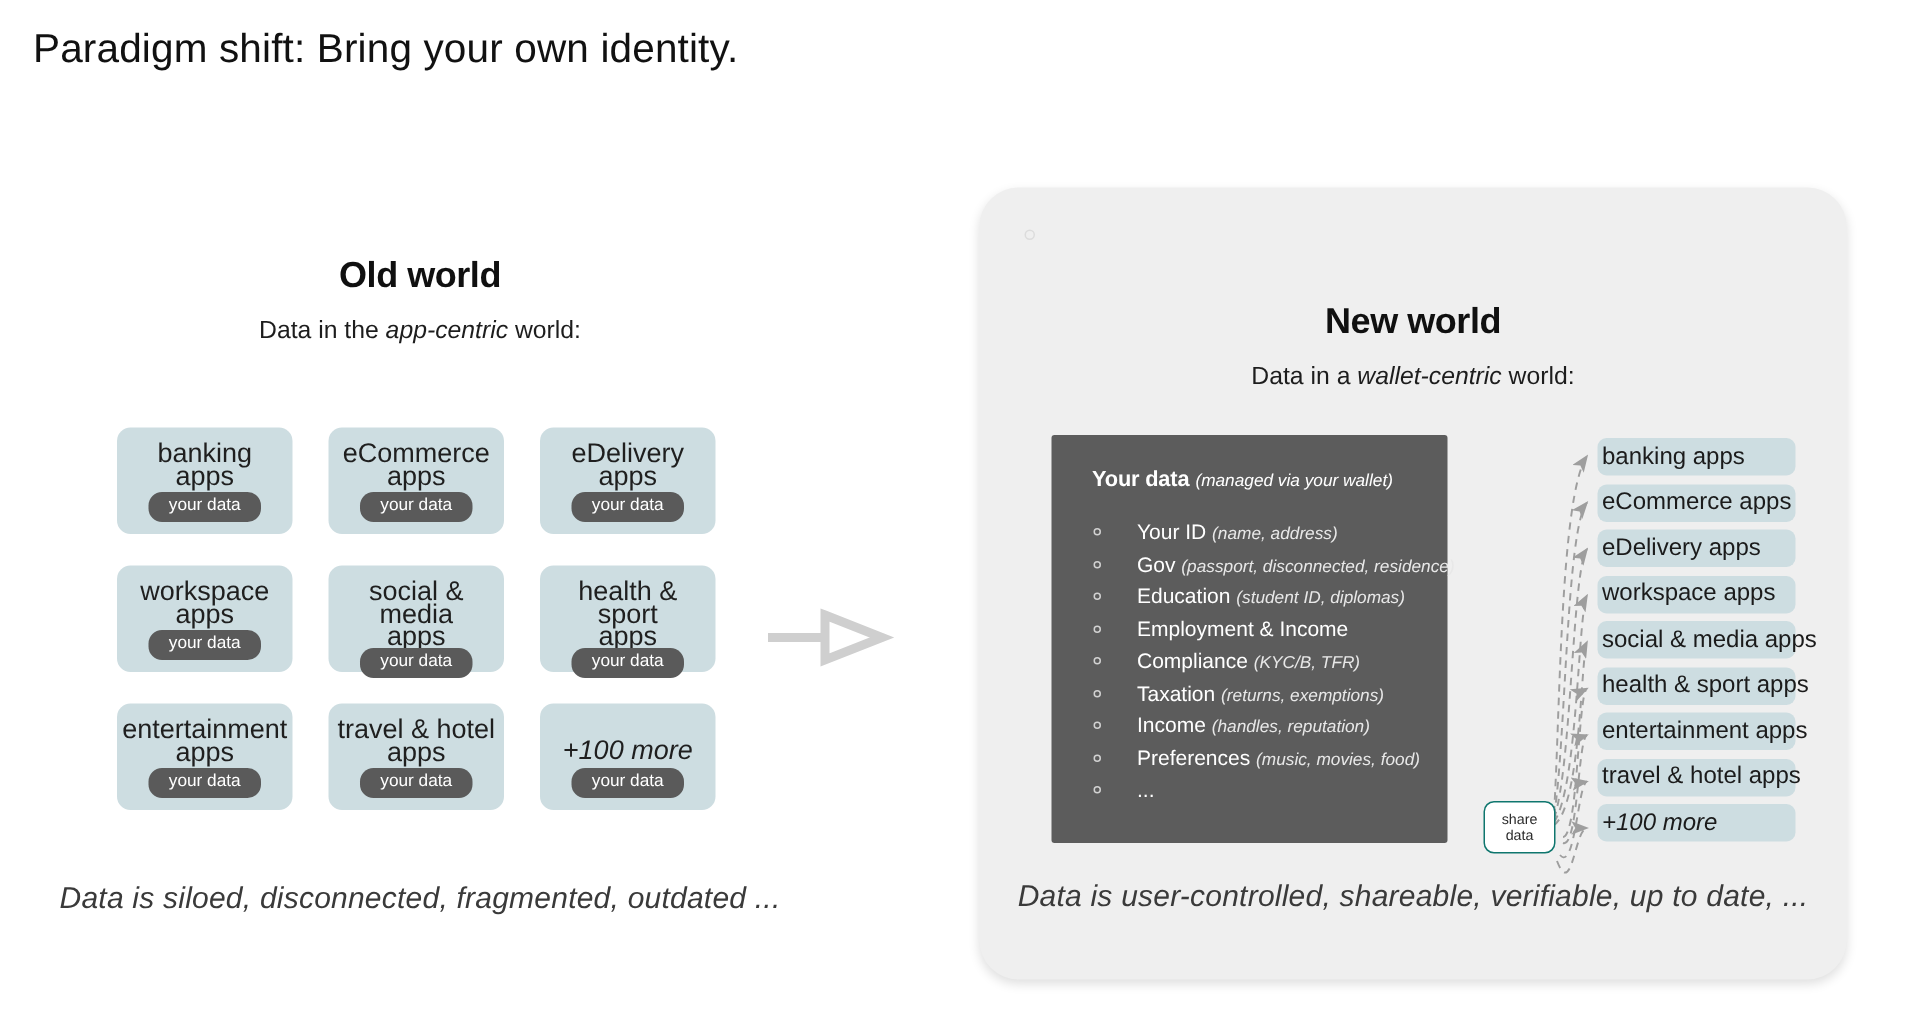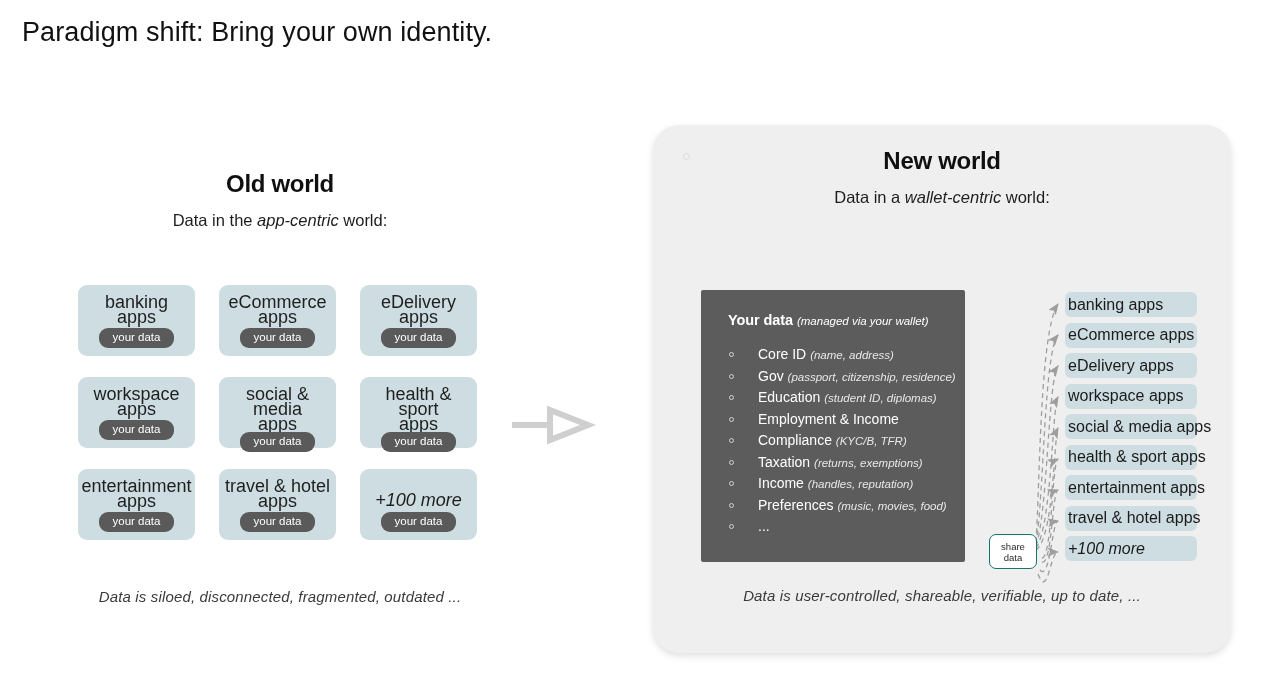--- a/index.html
+++ b/index.html
@@ -40,21 +40,21 @@
   .world-sub {
     font-size: 16.5px;
     font-weight: 400;
     text-align: center;
     color: #1d1d1d;
     margin-top: 13px;
   }
   .world-sub i { font-style: italic; }
 
   .caption {
-    font-size: 15px;
+    font-size: 20px;
     font-style: italic;
     text-align: center;
     color: #3a3a3a;
     letter-spacing: 0.15px;
   }
 
   
   #old-world {
     position: absolute;
     left: 16px;
@@ -125,21 +125,21 @@
   #new-world {
     position: absolute;
     left: 653px;
     top: 125px;
     width: 578px;
     height: 528px;
     background: #efefef;
     border-radius: 26px;
     box-shadow: 0 3px 7px rgba(0,0,0,0.13);
   }
-  #new-world .world-title { margin-top: 22px; }
+  #new-world .world-title { margin-top: 76px; }
 
   .panel-dot {
     position: absolute;
     left: 30px;
     top: 28px;
     width: 7px;
     height: 7px;
     border-radius: 50%;
     border: 1px solid #dcdcdc;
     box-sizing: border-box;
@@ -327,22 +327,22 @@
   <div class="panel-dot"></div>
 
   <div class="world-title">New world</div>
   <div class="world-sub"><span>Data in a </span><i>wallet-centric</i><span> world:</span></div>
 
   <div id="your-data-box">
     <div class="yd-head"><b>Your data</b>
       <i>(managed via your wallet)</i></div>
 
     <ul class="yd-list">
-      <li class="yd-item"><span class="yd-name">Core ID</span> <span class="yd-note">(name, address)</span></li>
-      <li class="yd-item"><span class="yd-name">Gov</span> <span class="yd-note">(passport, citizenship, residence)</span></li>
+      <li class="yd-item"><span class="yd-name">Your ID</span> <span class="yd-note">(name, address)</span></li>
+      <li class="yd-item"><span class="yd-name">Gov</span> <span class="yd-note">(passport, disconnected, residence)</span></li>
       <li class="yd-item"><span class="yd-name">Education</span> <span class="yd-note">(student ID, diplomas)</span></li>
       <li class="yd-item"><span class="yd-name">Employment &amp; Income</span> <span class="yd-note"></span></li>
       <li class="yd-item"><span class="yd-name">Compliance</span> <span class="yd-note">(KYC/B, TFR)</span></li>
       <li class="yd-item"><span class="yd-name">Taxation</span> <span class="yd-note">(returns, exemptions)</span></li>
       <li class="yd-item"><span class="yd-name">Income</span> <span class="yd-note">(handles, reputation)</span></li>
       <li class="yd-item"><span class="yd-name">Preferences</span> <span class="yd-note">(music, movies, food)</span></li>
       <li class="yd-item"><span class="yd-name">...</span> <span class="yd-note"></span></li>
     </ul>
   </div>
 

